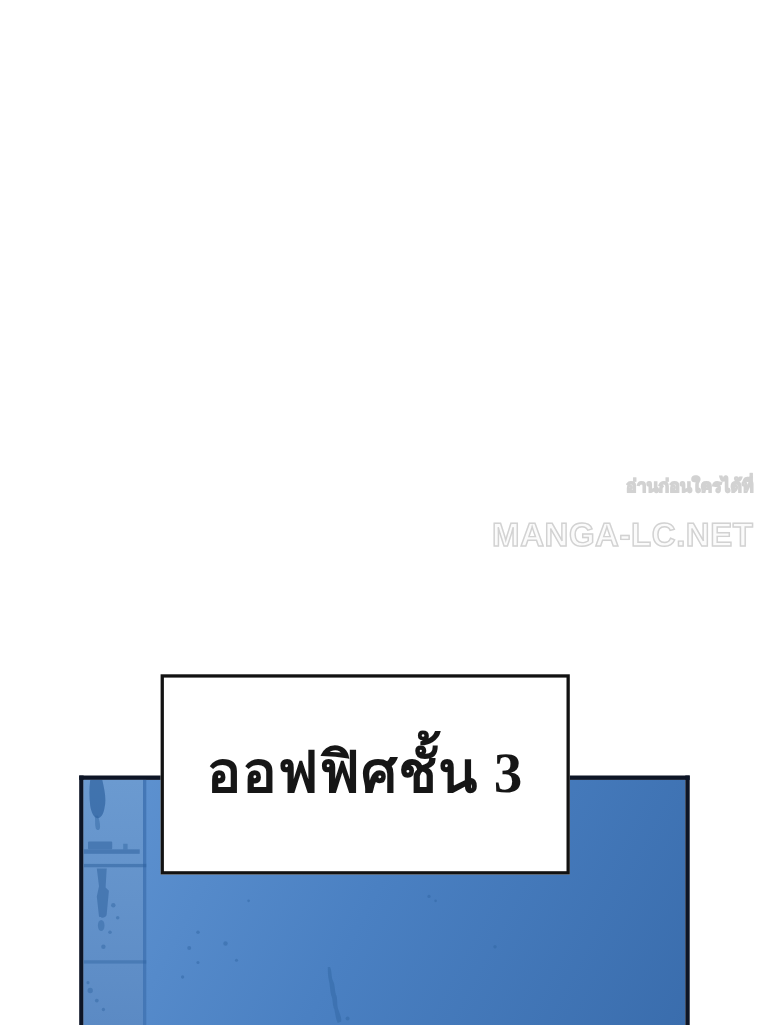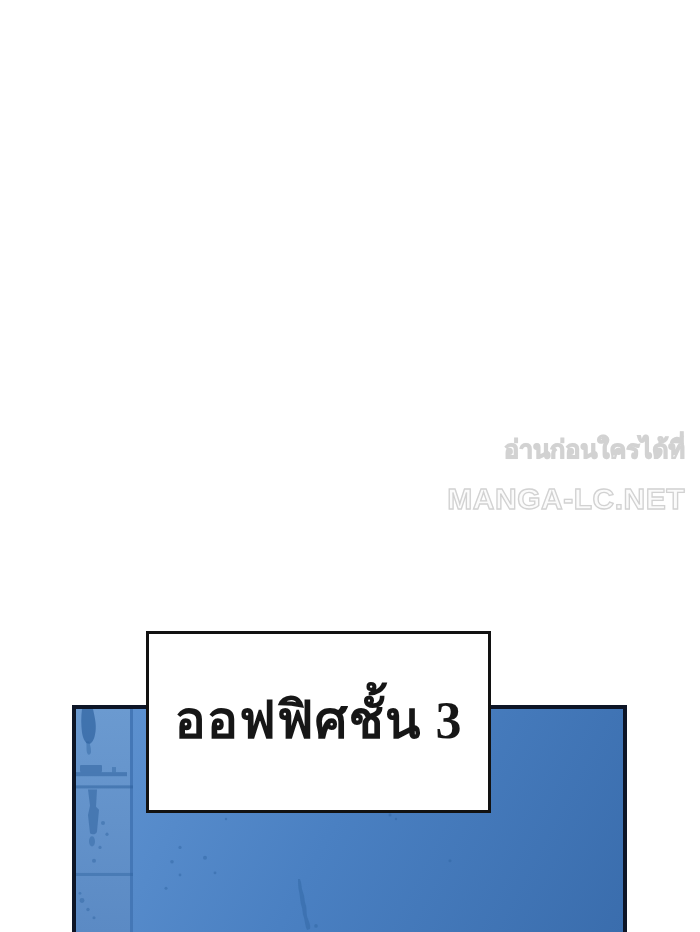--- a/index.html
+++ b/index.html
@@ -33,21 +33,21 @@
     top:433px;right:15px;
     text-align:right;
     z-index:1;
     color:var(--watermark-fill);
     -webkit-text-stroke:1.3px var(--watermark-stroke);
     text-shadow:0 0 1px var(--watermark-stroke);
     font-weight:700;
     user-select:none;
   }
   .watermark .wm-line1{
-    font-size:25px;
+    font-size:16px;
     line-height:1.3;
     font-family:Liberation Sans, sans-serif;
   }
   .watermark .wm-line2{
     font-size:30px;
     line-height:1.1;
     letter-spacing:0.5px;
     font-family:"Liberation Sans","DejaVu Sans",sans-serif;
     margin-top:16px;
   }
@@ -75,28 +75,27 @@
     display:block;
   }
   .art-detail{fill:var(--detail-blue);}
   .art-line{fill:var(--detail-blue);opacity:.55;}
   .art-faint{fill:var(--detail-blue);opacity:.45;}
 
   
   .caption-box{
     position:absolute;
     left:146px;top:613px;
-    width:345px;height:182px;
+    width:372px;height:182px;
     background:#ffffff;
     border:3px solid var(--caption-border);
     display:flex;
     align-items:center;
     justify-content:center;
     z-index:3;
-    margin-top:18px;
   }
   .caption-text{
     font-family:"Liberation Serif","DejaVu Serif",serif;
     font-weight:700;
     font-size:52px;
     color:var(--caption-ink);
     letter-spacing:1px;
     padding-bottom:6px;
     white-space:nowrap;
   }

